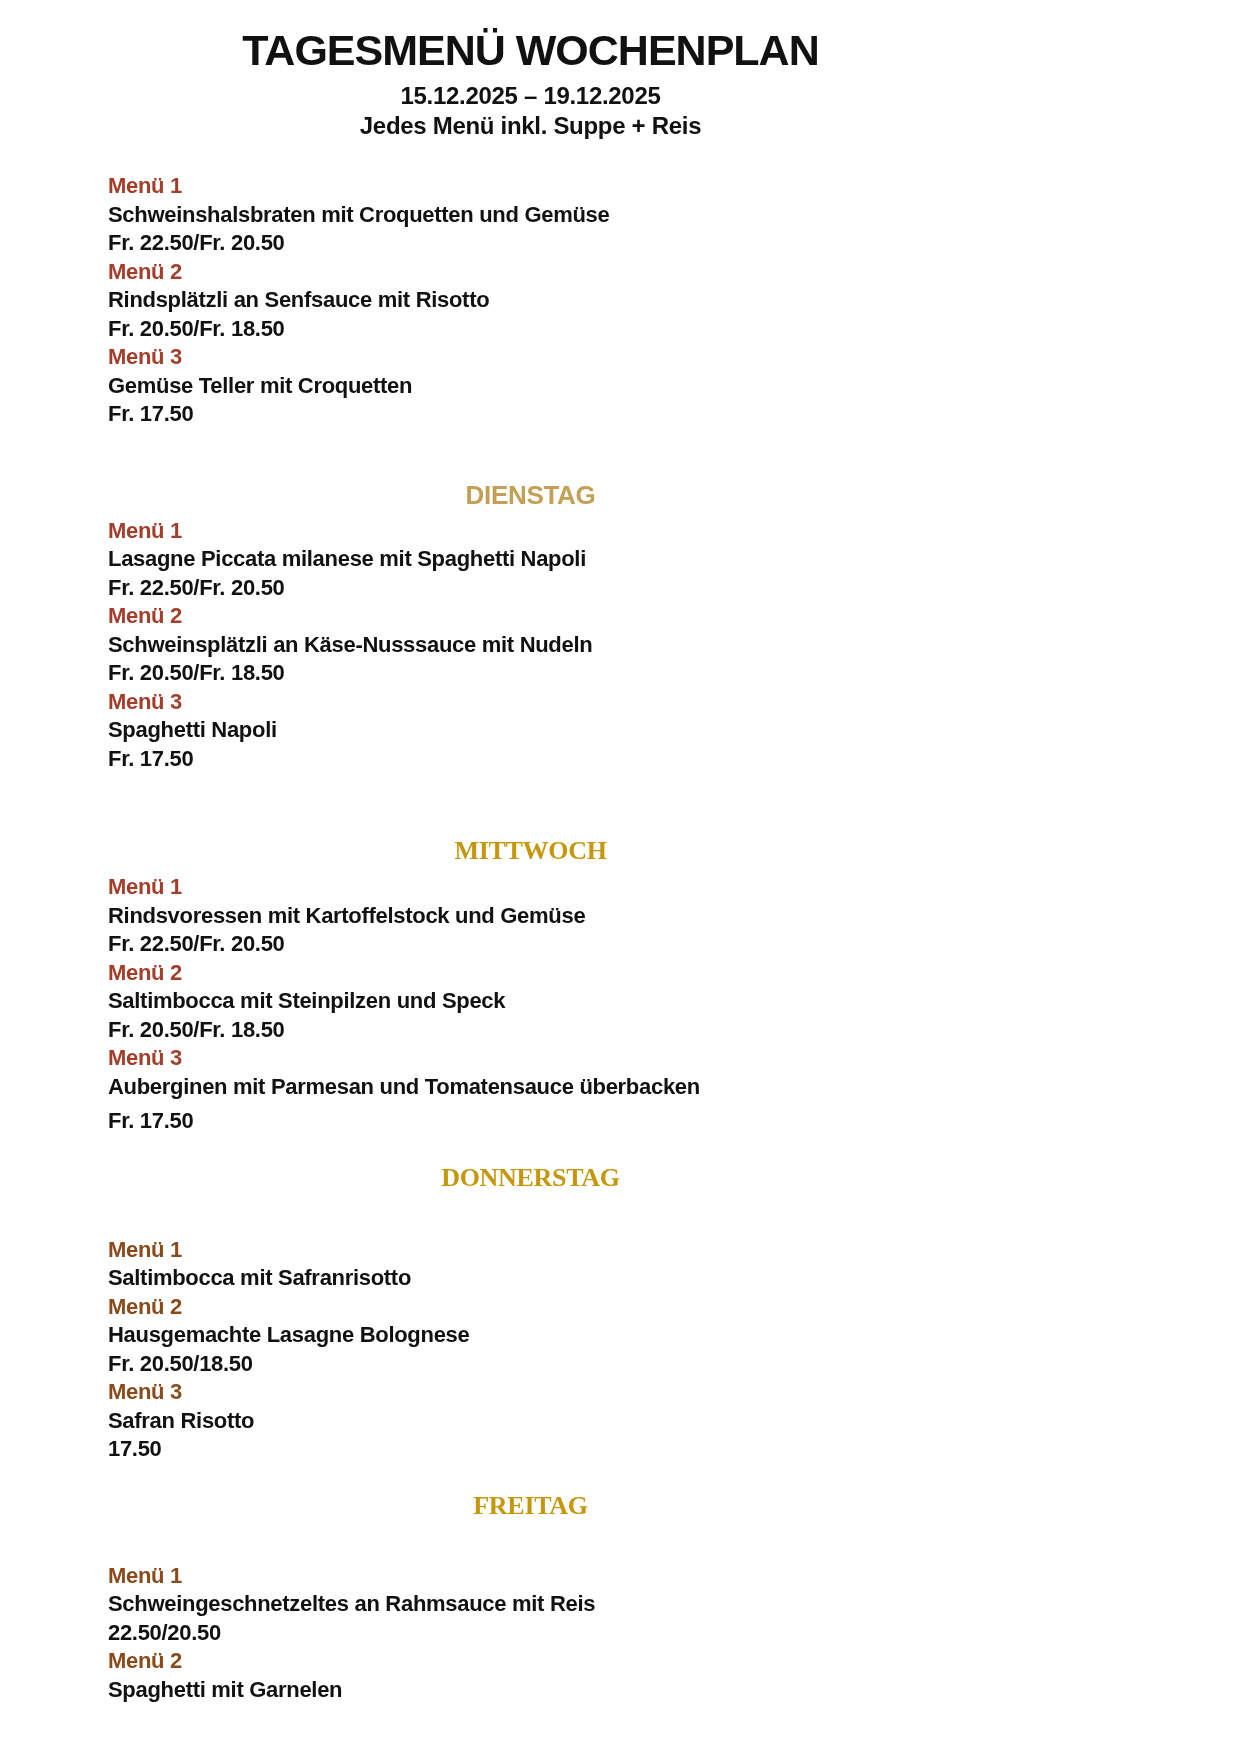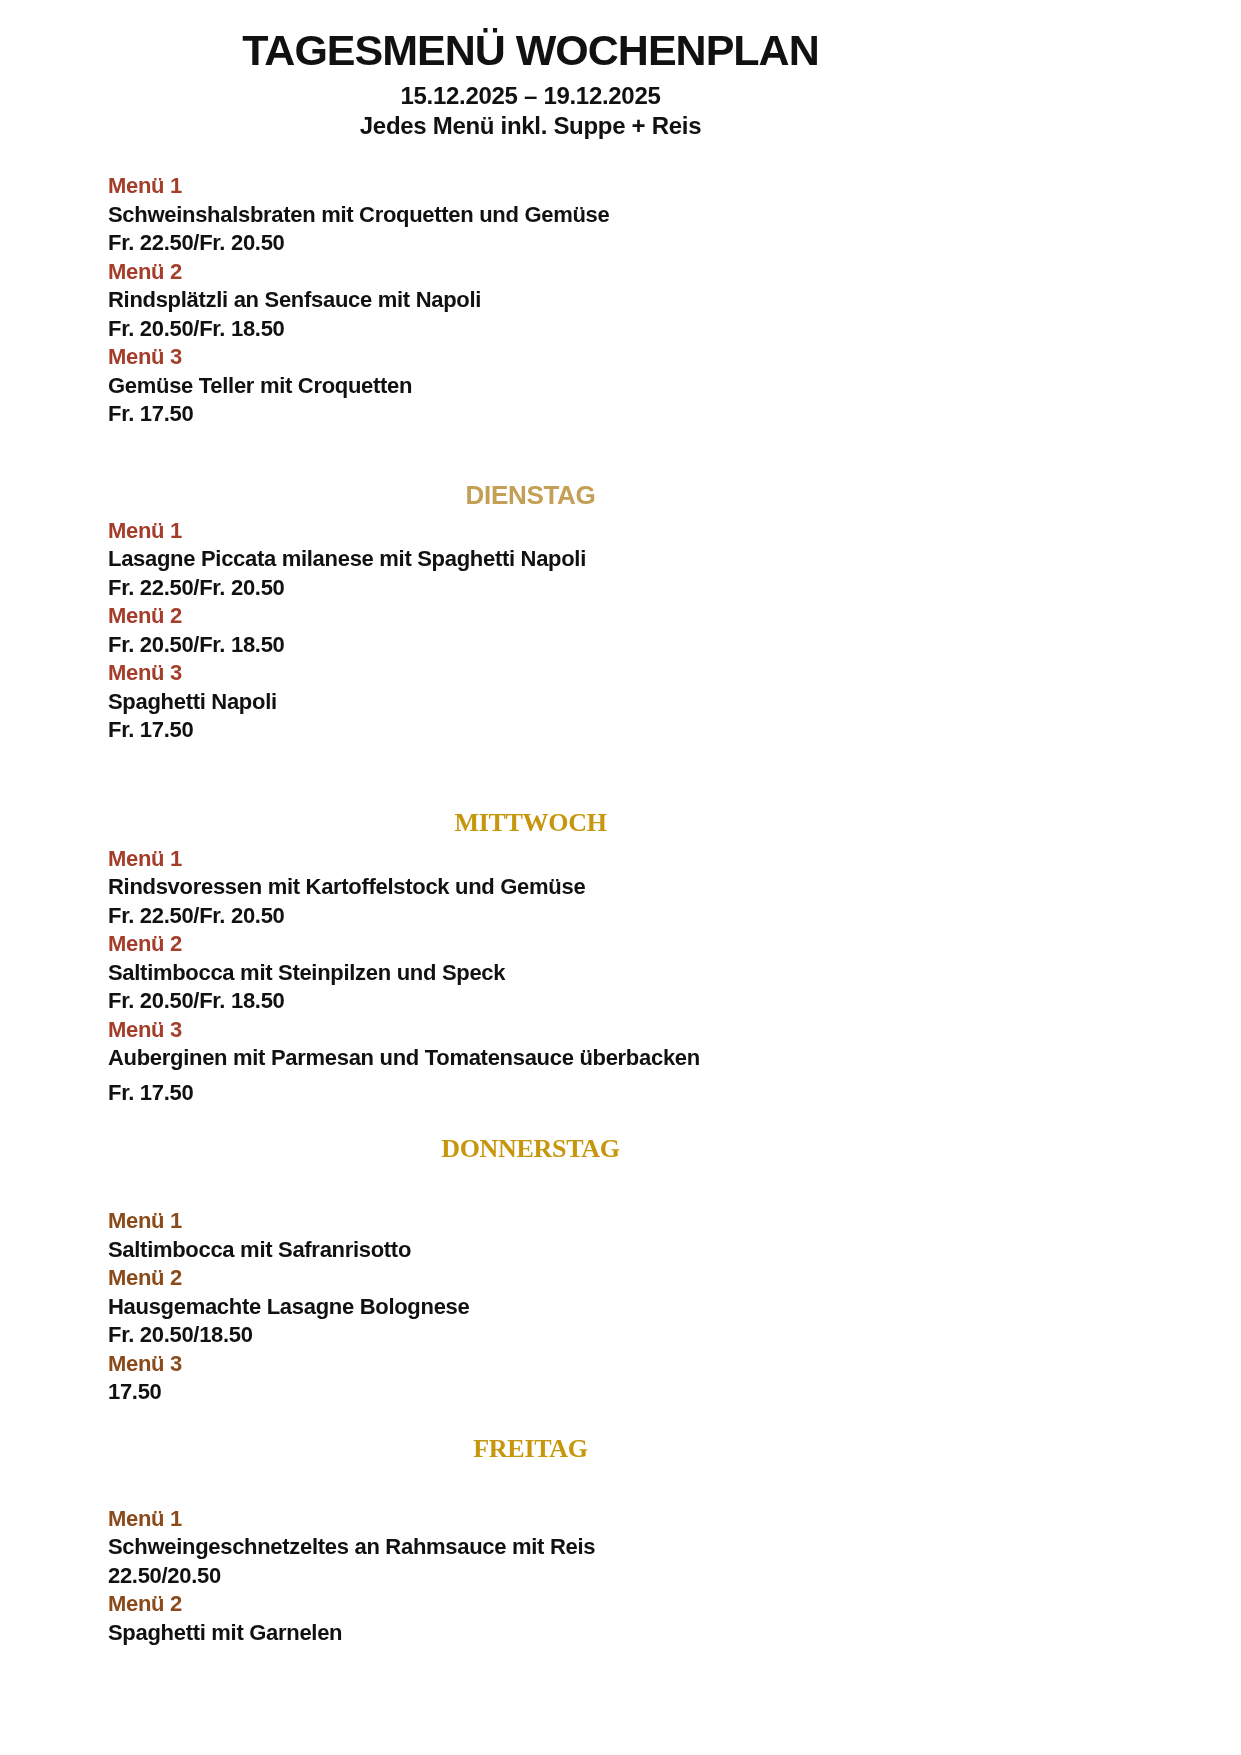--- a/index.html
+++ b/index.html
@@ -89,21 +89,21 @@
   <section class="day day-1">
     <div class="items">
   <div class="item">
     <div class="menu-label red">Menü 1</div>
     <div class="dish">Schweinshalsbraten mit Croquetten und Gemüse</div>
     <div class="price">Fr. 22.50/Fr. 20.50</div>
   </div>
 
   <div class="item">
     <div class="menu-label red">Menü 2</div>
-    <div class="dish">Rindsplätzli an Senfsauce mit Napoli</div>
+    <div class="dish">Rindsplätzli an Senfsauce mit Risotto</div>
     <div class="price">Fr. 20.50/Fr. 18.50</div>
   </div>
 
   <div class="item">
     <div class="menu-label red">Menü 3</div>
     <div class="dish">Gemüse Teller mit Croquetten</div>
     <div class="price">Fr. 17.50</div>
   </div>
 </div>
   </section>
@@ -112,20 +112,21 @@
     <h2 class="day-heading gold-light">DIENSTAG</h2>
     <div class="items">
   <div class="item">
     <div class="menu-label red">Menü 1</div>
     <div class="dish">Lasagne Piccata milanese mit Spaghetti Napoli</div>
     <div class="price">Fr. 22.50/Fr. 20.50</div>
   </div>
 
   <div class="item">
     <div class="menu-label red">Menü 2</div>
+    <div class="dish">Schweinsplätzli an Käse-Nusssauce mit Nudeln</div>
     <div class="price">Fr. 20.50/Fr. 18.50</div>
   </div>
 
   <div class="item">
     <div class="menu-label red">Menü 3</div>
     <div class="dish">Spaghetti Napoli</div>
     <div class="price">Fr. 17.50</div>
   </div>
 </div>
   </section>
@@ -162,20 +163,21 @@
   </div>
 
   <div class="item">
     <div class="menu-label brown">Menü 2</div>
     <div class="dish">Hausgemachte Lasagne Bolognese</div>
     <div class="price">Fr. 20.50/18.50</div>
   </div>
 
   <div class="item">
     <div class="menu-label brown">Menü 3</div>
+    <div class="dish">Safran Risotto</div>
     <div class="price">17.50</div>
   </div>
 </div>
   </section>
 
   <section class="day day-5">
     <h2 class="day-heading gold-dark">FREITAG</h2>
     <div class="items">
   <div class="item">
     <div class="menu-label brown">Menü 1</div>

